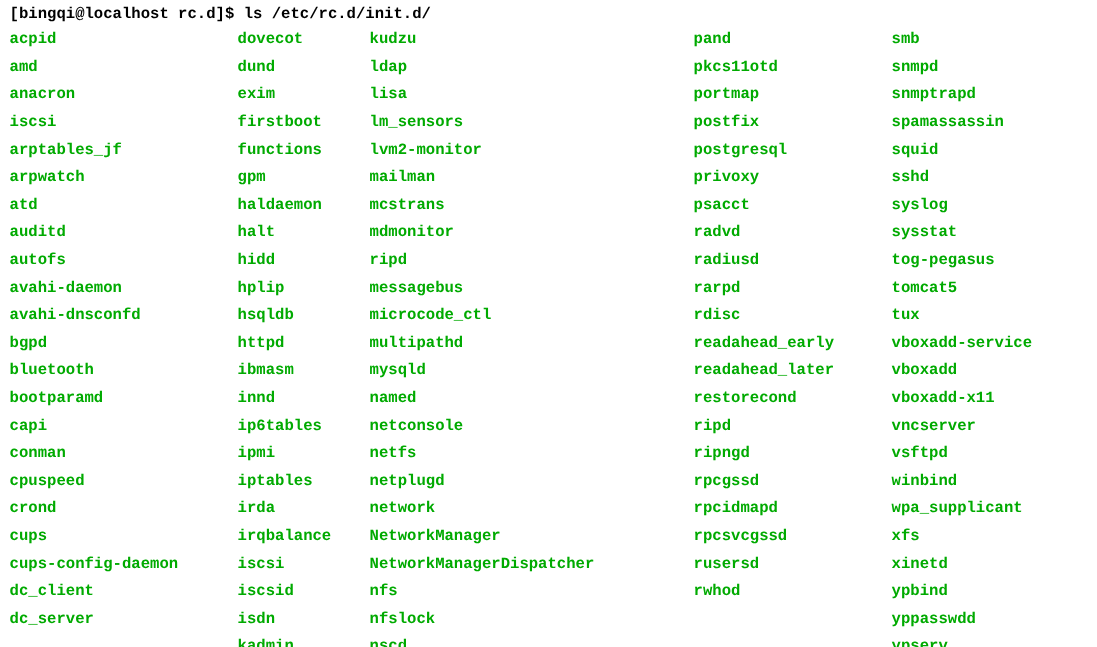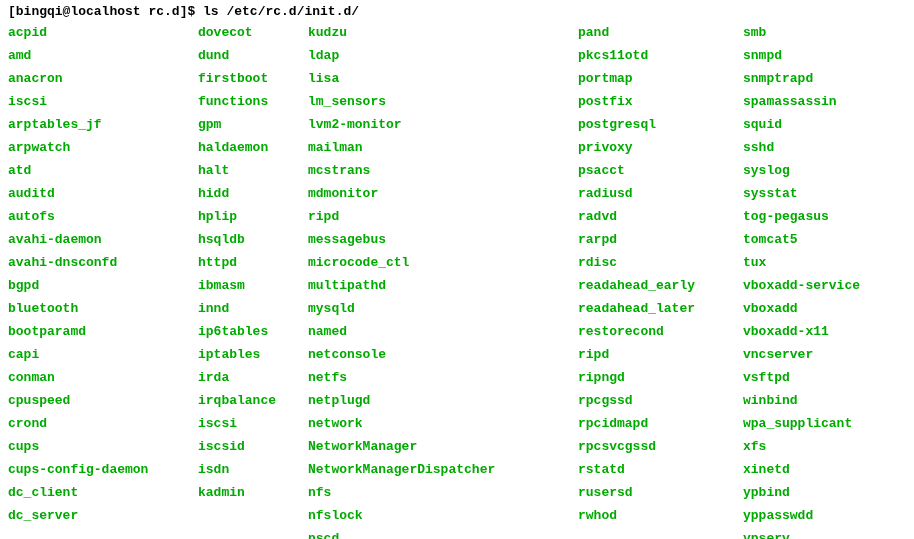--- a/index.html
+++ b/index.html
@@ -65,32 +65,34 @@
       <span class="entry">cpuspeed</span>
       <span class="entry">crond</span>
       <span class="entry">cups</span>
       <span class="entry">cups-config-daemon</span>
       <span class="entry">dc_client</span>
       <span class="entry">dc_server</span>
     </div>
   <div class="col col2" id="col-1">
       <span class="entry">dovecot</span>
       <span class="entry">dund</span>
+      <span class="entry">exim</span>
       <span class="entry">firstboot</span>
       <span class="entry">functions</span>
       <span class="entry">gpm</span>
       <span class="entry">haldaemon</span>
       <span class="entry">halt</span>
       <span class="entry">hidd</span>
       <span class="entry">hplip</span>
       <span class="entry">hsqldb</span>
       <span class="entry">httpd</span>
       <span class="entry">ibmasm</span>
       <span class="entry">innd</span>
       <span class="entry">ip6tables</span>
+      <span class="entry">ipmi</span>
       <span class="entry">iptables</span>
       <span class="entry">irda</span>
       <span class="entry">irqbalance</span>
       <span class="entry">iscsi</span>
       <span class="entry">iscsid</span>
       <span class="entry">isdn</span>
       <span class="entry">kadmin</span>
     </div>
   <div class="col col3" id="col-2">
       <span class="entry">kudzu</span>
@@ -118,33 +120,32 @@
       <span class="entry">nscd</span>
     </div>
   <div class="col col4" id="col-3">
       <span class="entry">pand</span>
       <span class="entry">pkcs11otd</span>
       <span class="entry">portmap</span>
       <span class="entry">postfix</span>
       <span class="entry">postgresql</span>
       <span class="entry">privoxy</span>
       <span class="entry">psacct</span>
+      <span class="entry">radvd</span>
       <span class="entry">radiusd</span>
-      <span class="entry">radvd</span>
       <span class="entry">rarpd</span>
       <span class="entry">rdisc</span>
       <span class="entry">readahead_early</span>
       <span class="entry">readahead_later</span>
       <span class="entry">restorecond</span>
       <span class="entry">ripd</span>
       <span class="entry">ripngd</span>
       <span class="entry">rpcgssd</span>
       <span class="entry">rpcidmapd</span>
       <span class="entry">rpcsvcgssd</span>
-      <span class="entry">rstatd</span>
       <span class="entry">rusersd</span>
       <span class="entry">rwhod</span>
     </div>
   <div class="col col5" id="col-4">
       <span class="entry">smb</span>
       <span class="entry">snmpd</span>
       <span class="entry">snmptrapd</span>
       <span class="entry">spamassassin</span>
       <span class="entry">squid</span>
       <span class="entry">sshd</span>

